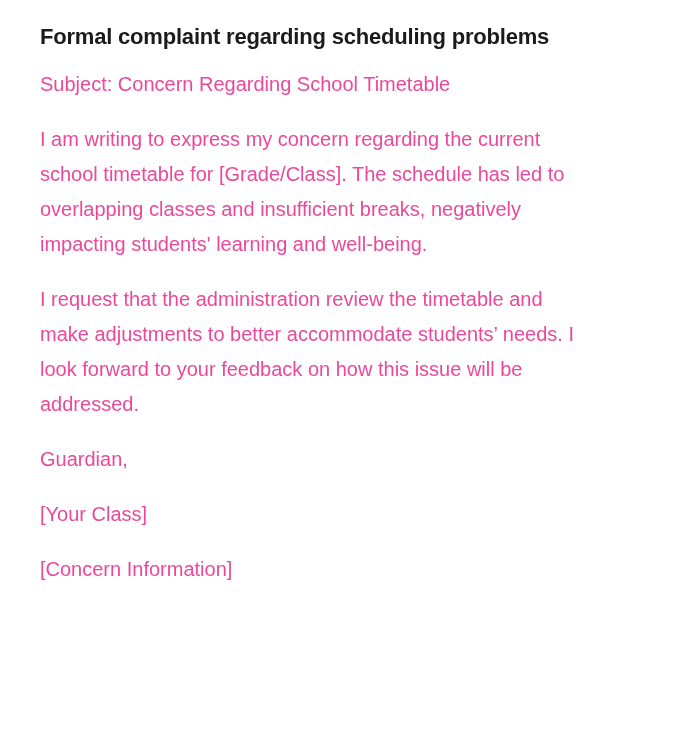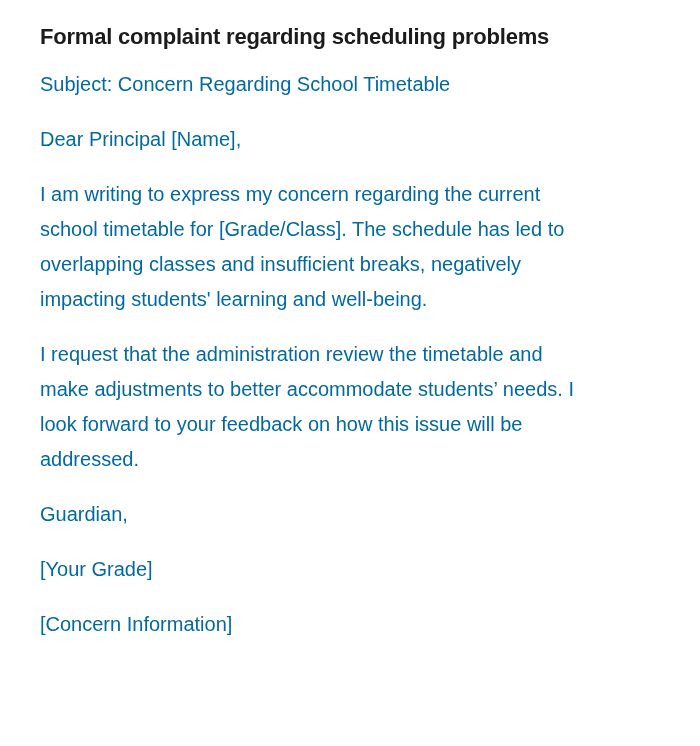--- a/index.html
+++ b/index.html
@@ -24,47 +24,46 @@
     font-weight: 700;
     line-height: 30px;
     letter-spacing: -0.2px;
     color: #1b1b1b;
     margin: 0 0 15px 0;
   }
 
   .para {
     font-size: 20px;
     line-height: 35px;
-    color: #0369a1;
+    color: #ec4899;
     margin: 0 0 20px 0;
     white-space: pre-line;   
     max-width: 600px;
   }
 </style>
 </head>
 <body>
 
 <main class="page">
 
   <h1 class="page-title">Formal complaint regarding scheduling problems</h1>
 
   <p class="para">Subject: Concern Regarding School Timetable</p>
 
-  <p class="para">Dear Principal [Name],</p>
 
   <p class="para">I am writing to express my concern regarding the current
 school timetable for [Grade/Class]. The schedule has led to
 overlapping classes and insufficient breaks, negatively
 impacting students' learning and well-being.</p>
 
   <p class="para">I request that the administration review the timetable and
 make adjustments to better accommodate students’ needs. I
 look forward to your feedback on how this issue will be
 addressed.</p>
 
   <p class="para">Guardian,</p>
 
-  <p class="para">[Your Grade]</p>
+  <p class="para">[Your Class]</p>
 
 
   <p class="para">[Concern Information]</p>
 
 </main>
 
 </body></html>

